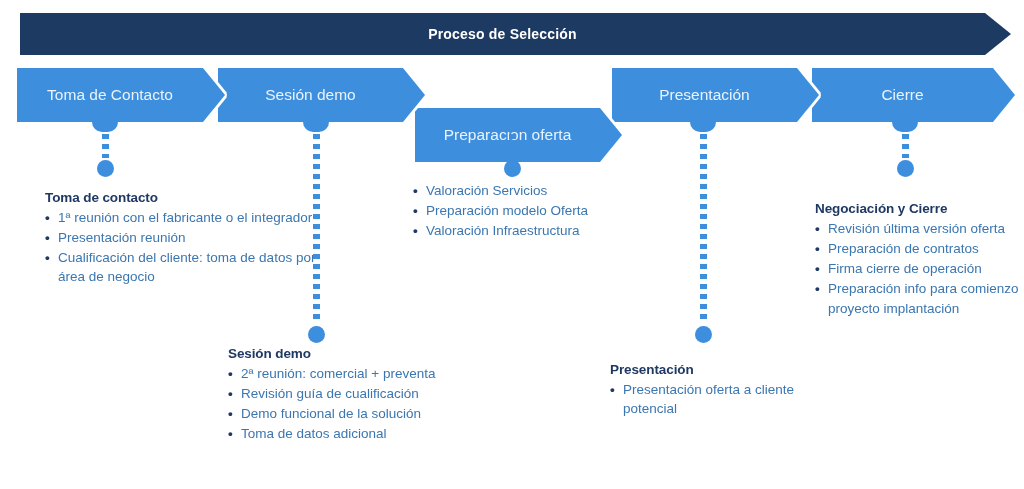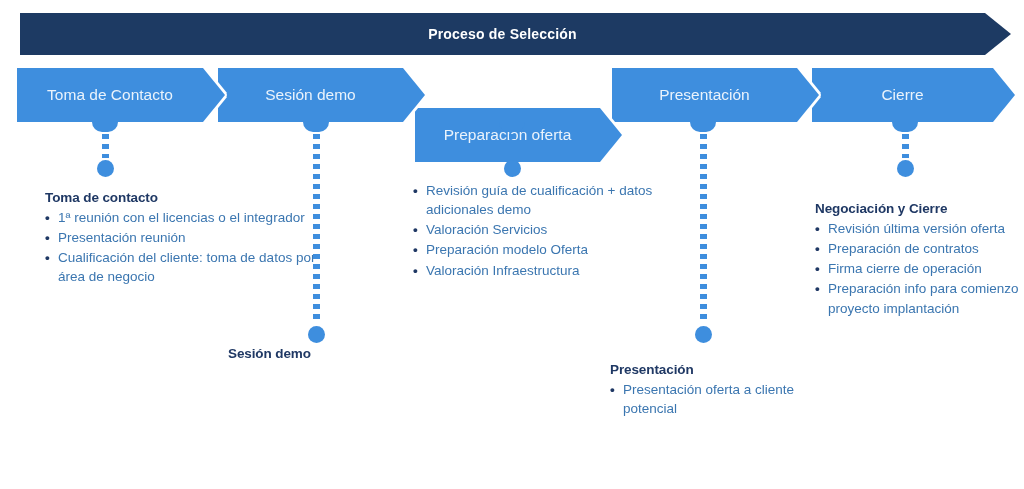--- a/index.html
+++ b/index.html
@@ -136,31 +136,36 @@
   </div>
   <div class="connector short c5">
     <div class="tab"></div>
     <div class="dash"></div>
     <div class="dot"></div>
   </div>
 
   <div class="block b1">
     <div class="block-heading">Toma de contacto</div>
     <ul class="bullets">
-        <li>1ª reunión con el licencias o el integrador</li>
+        <li>1ª reunión con el fabricante o el integrador</li>
         <li>Presentación reunión</li>
         <li>Cualificación del cliente: toma de datos por área de negocio</li>
       </ul>
   </div>
   <div class="block b2">
     <div class="block-heading">Sesión demo</div>
+    <ul class="bullets">
+        <li>2ª reunión: comercial + preventa</li>
+        <li>Revisión guía de cualificación</li>
+        <li>Demo funcional de la solución</li>
+        <li>Toma de datos adicional</li>
+      </ul>
   </div>
   <div class="block b3">
     <ul class="bullets">
-        <li>Revisión guía de cualificación + datos adicionales demo</li>
         <li>Valoración Servicios</li>
         <li>Preparación modelo Oferta</li>
         <li>Valoración Infraestructura</li>
       </ul>
   </div>
   <div class="block b4">
     <div class="block-heading">Presentación</div>
     <ul class="bullets">
         <li>Presentación oferta a cliente potencial</li>
       </ul>

